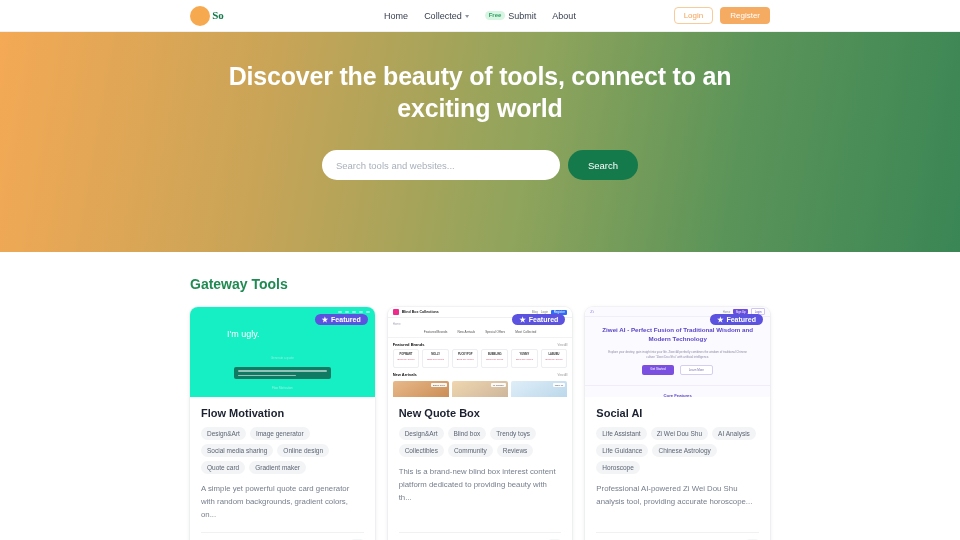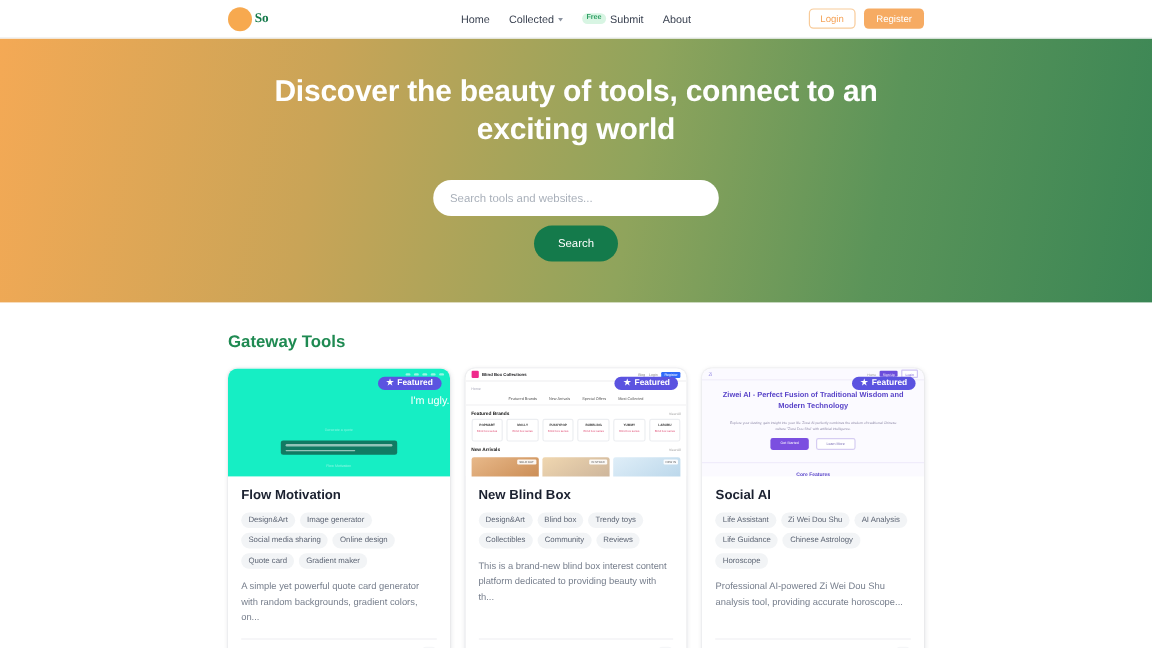--- a/index.html
+++ b/index.html
@@ -88,21 +88,21 @@
     font-size: 25px; font-weight: 700; color: #ffffff;
     text-align: center; line-height: 1.28;
     max-width: 540px; letter-spacing: -0.2px;
   }
   .hero-sub {
     font-size: 12px; color: #f2f4f0; margin-top: 16px;
     font-weight: 400;
   }
   .search-wrap {
     margin-top: 26px;
-    display: flex; align-items: center; gap: 8px; flex-direction: column;
+    display: flex; align-items: center; gap: 8px;
   }
   .search-input {
     width: 238px; height: 30px;
     border-radius: 15px; border: none; outline: none;
     background: #ffffff;
     padding: 0 14px; font-size: 9.5px; color: #333;
     font-family: "Liberation Sans", sans-serif;
   }
   .search-input::placeholder { color: #a9b0ba; }
   .search-btn {
@@ -143,22 +143,22 @@
     font-size: 7px; font-weight: 600;
     display: flex; align-items: center; gap: 3px;
     z-index: 5; white-space: nowrap;
   }
   .featured-badge .star { font-size: 7px; line-height: 1; }
 
   
   .t1 { background: #16eec4; }
   .t1 .t1-title {
     position: absolute; top: 22px; left: 0; right: 0;
-    text-align: right; color: #ffffff;
-    font-size: 9px; font-weight: 500;
+    text-align: left; color: #ffffff;
+    font-size: 9px; font-weight: 500; padding-left: 37px;
   }
   .t1 .t1-sub {
     position: absolute; top: 49px; left: 0; right: 0;
     text-align: center; color: rgba(255,255,255,0.45);
     font-size: 3px;
   }
   .t1 .t1-box {
     position: absolute; top: 60px; left: 44px; right: 44px;
     height: 12px; background: #117a63; border-radius: 2px;
   }
@@ -437,21 +437,21 @@
           <div class="p3">
               <span>NEW IN</span>
             </div>
         </div>
         <div class="featured-badge">
           <span class="star">★</span>
           <span>Featured</span>
         </div>
       </div>
       <div class="card-body">
-        <div class="card-title">New Blind Box</div>
+        <div class="card-title">New Quote Box</div>
         <div class="tags">
           <span class="tag">Design&amp;Art</span>
           <span class="tag">Blind box</span>
           <span class="tag">Trendy toys</span>
           <span class="tag">Collectibles</span>
           <span class="tag">Community</span>
           <span class="tag">Reviews</span>
         </div>
         <div class="card-desc">This is a brand-new blind box interest content platform dedicated to providing beauty with th...</div>
       </div>

